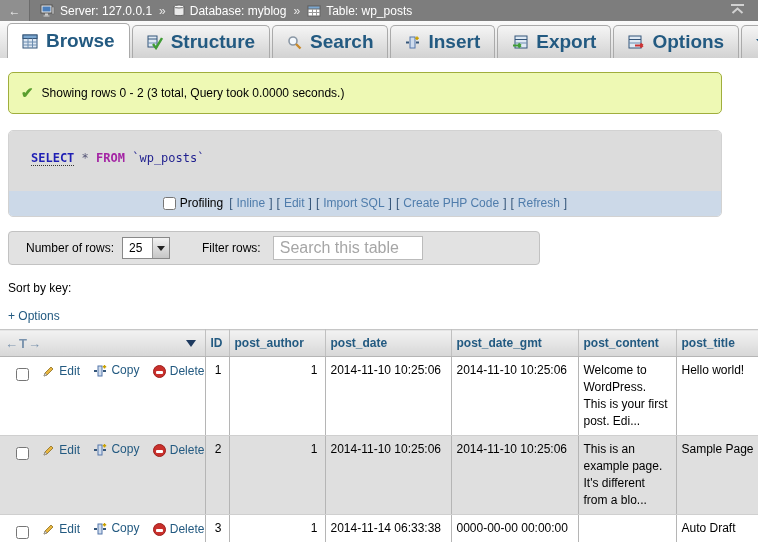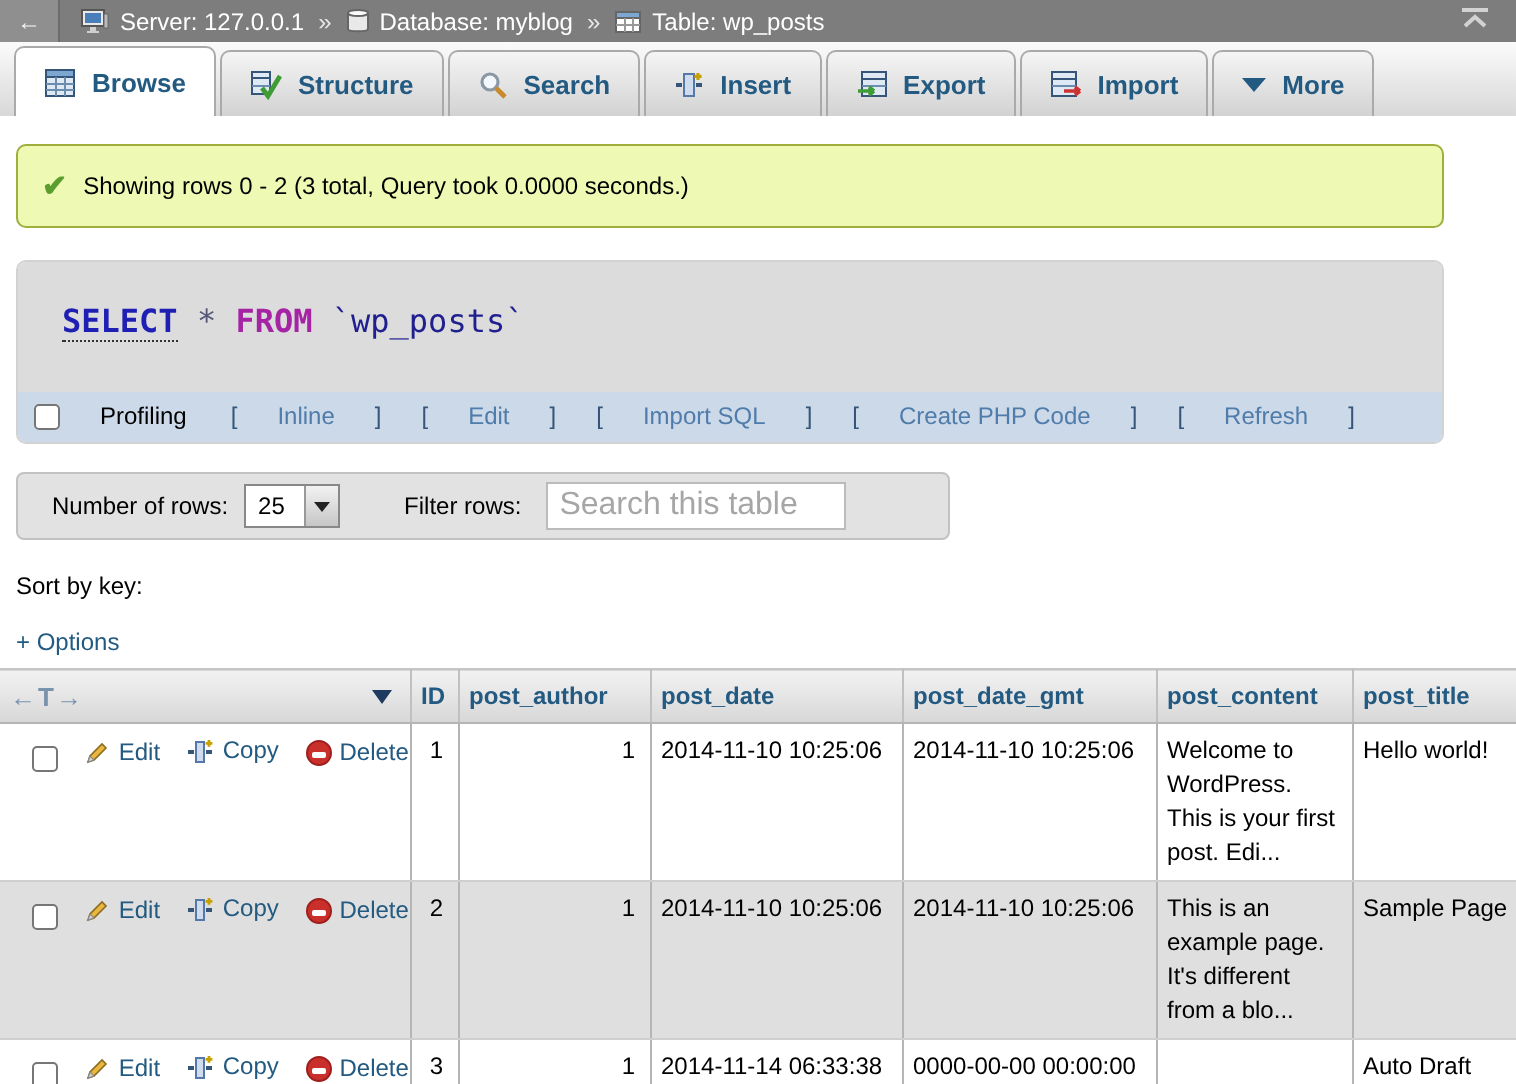--- a/index.html
+++ b/index.html
@@ -17,46 +17,46 @@
 
   
   .svgicon { display:inline-block; vertical-align:middle; }
 
   
   .tabbar { height:37px; background:linear-gradient(#fbfbfb,#d8d8d8);
     display:flex; align-items:flex-end; padding-left:7px; }
   .tab { display:flex; align-items:center; gap:8px; height:33px; padding:0 14px;
     border:1px solid #aaa; border-bottom:none; border-radius:5px 5px 0 0;
     background:linear-gradient(#f5f5f5,#d2d2d2); color:#235a81; font-weight:bold;
-    font-size:13px; margin-right:2px; cursor:pointer; white-space:nowrap; }
+    font-size:19px; margin-right:2px; cursor:pointer; white-space:nowrap; }
   .tab.active { background:#fff; height:35px; }
   .tri-down { width:0; height:0; border-left:6px solid transparent; border-right:6px solid transparent;
     border-top:7px solid #235a81; display:inline-block; }
 
   
   .success { margin:14px 8px 0 8px; width:714px; background:#eef9b4; border:1px solid #a0ae3c;
     border-radius:5px; padding:11px 12px; display:flex; align-items:center; gap:8px; }
   .checkmark { color:#5a9e2f; font-size:15px; font-weight:bold; }
 
   
   .querybox { margin:16px 8px 0 8px; width:714px; border:1px solid #d2d2d2; border-radius:5px; overflow:hidden; }
   .sqlarea { background:#dcdcdc; padding:20px 14px 26px 22px;
-    font-family:"DejaVu Sans Mono", monospace; font-size:16px; }
+    font-family:"DejaVu Sans Mono", monospace; font-size:12px; }
   .kw-select { color:#1f1fb4; font-weight:bold; border-bottom:1px dotted #333; }
   .kw-from { color:#a424a4; font-weight:bold; }
   .sql-star { color:#557; }
   .sql-ident { color:#1f1f8f; }
   .profilingbar { background:#ccd9e8; padding:5px 8px 6px; display:flex; align-items:center;
-    justify-content:flex-start; gap:20px; }
+    justify-content:center; gap:4px; }
   .profilingbar a { color:#4f7cab; text-decoration:none; cursor:pointer; }
   .bracket { color:#35567a; }
   .prof-label { margin-right:2px; }
 
   
-  .rowsbox { margin:14px 0 0 8px; width:467px; height:34px; background:#e2e2e2;
+  .rowsbox { margin:14px 0 0 8px; width:532px; height:34px; background:#e2e2e2;
     border:1px solid #c2c2c2; border-radius:4px; display:flex; align-items:center; padding-left:17px; gap:8px; }
   .fake-select { display:flex; align-items:stretch; background:#fff; border:1px solid #888; height:22px; cursor:pointer; }
   .fake-select .val { padding:3px 6px; flex:1; }
   .fake-select .btn { width:17px; background:linear-gradient(#f2f2f2,#c6c6c6); border-left:1px solid #999;
     display:flex; align-items:center; justify-content:center; }
   .btn .tri { width:0; height:0; border-left:4px solid transparent; border-right:4px solid transparent;
     border-top:5px solid #222; }
   .sel-rows { width:48px; margin-right:24px; }
   .filter-input { width:150px; height:24px; border:1px solid #bbb; padding:0 6px; font-size:16px;
     font-family:"Liberation Sans", sans-serif; color:#333; margin-left:4px; }
@@ -179,21 +179,21 @@
     </svg>
     <span>Export</span>
   </div>
   <div class="tab">
     <svg class="svgicon" width="16" height="15" viewBox="0 0 16 15">
       <rect x="1" y="1" width="12" height="12" fill="#dfe9f3" stroke="#35567a"></rect>
       <line x1="1" y1="4.5" x2="13" y2="4.5" stroke="#35567a"></line>
         <line x1="1" y1="8" x2="13" y2="8" stroke="#6d8db0"></line>
       <path d="M7 10.5 H15 M15 10.5 L12.5 8.5 M15 10.5 L12.5 12.5" stroke="#cc3333" stroke-width="1.8" fill="none"></path>
     </svg>
-    <span>Import</span>
+    <span>Options</span>
   </div>
   <div class="tab">
     <span class="tri-down"></span>
     <span>More</span>
   </div>
 </div>
 
 
 <div class="success">
   <span class="checkmark">✔</span>

